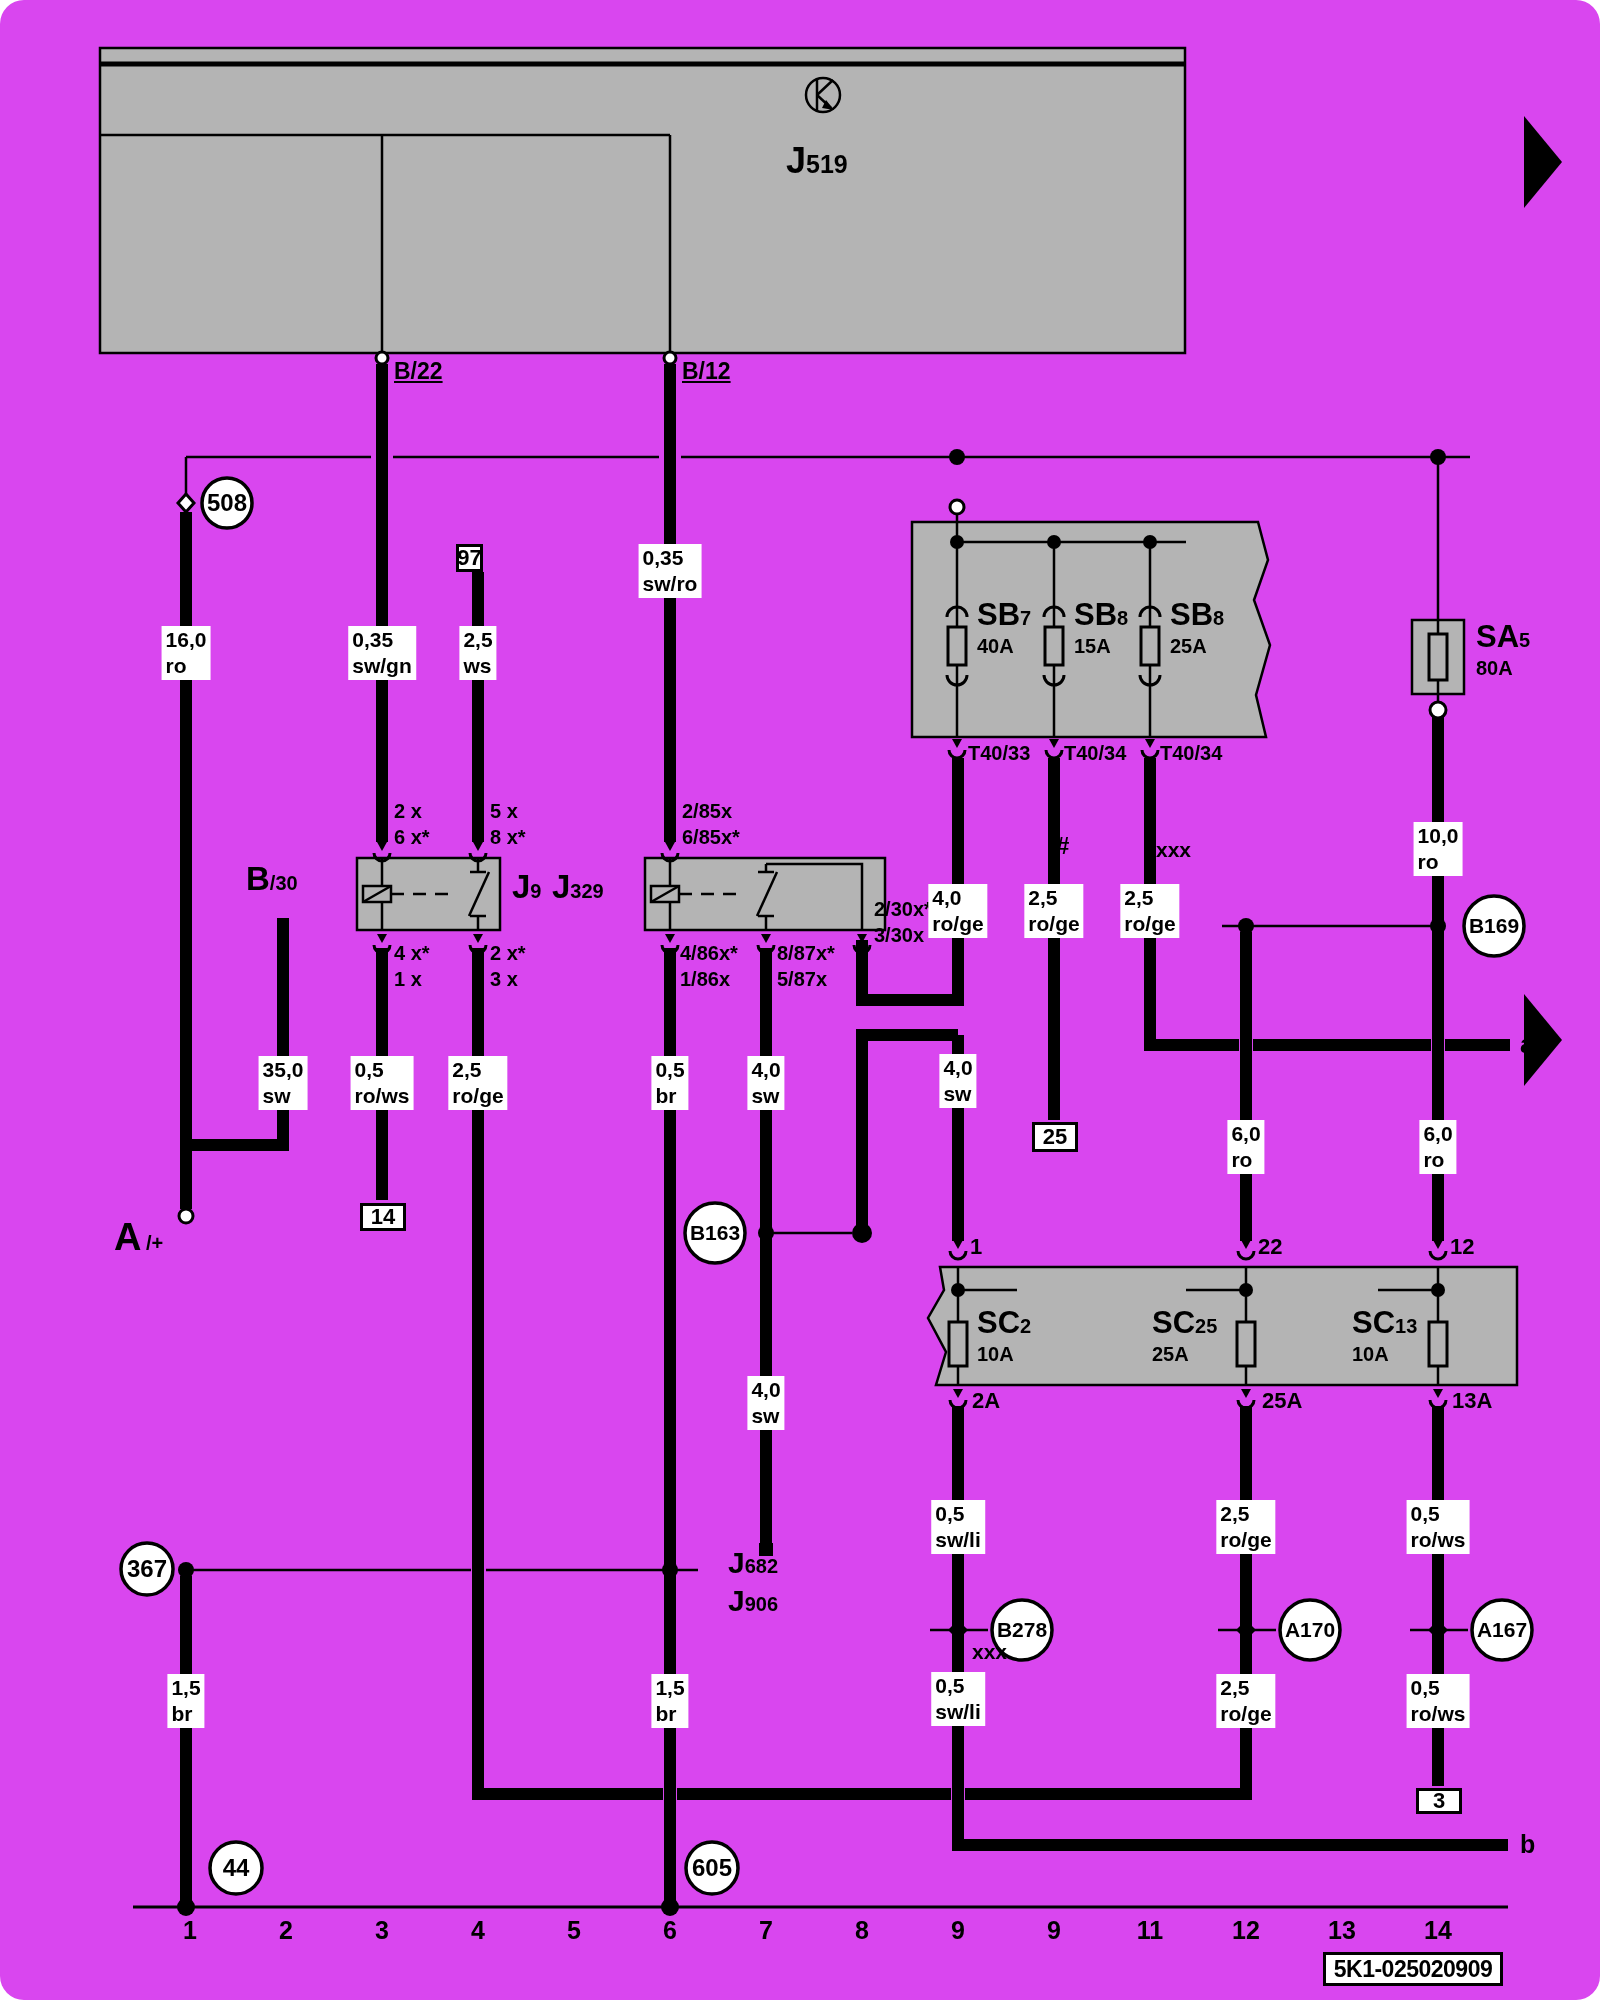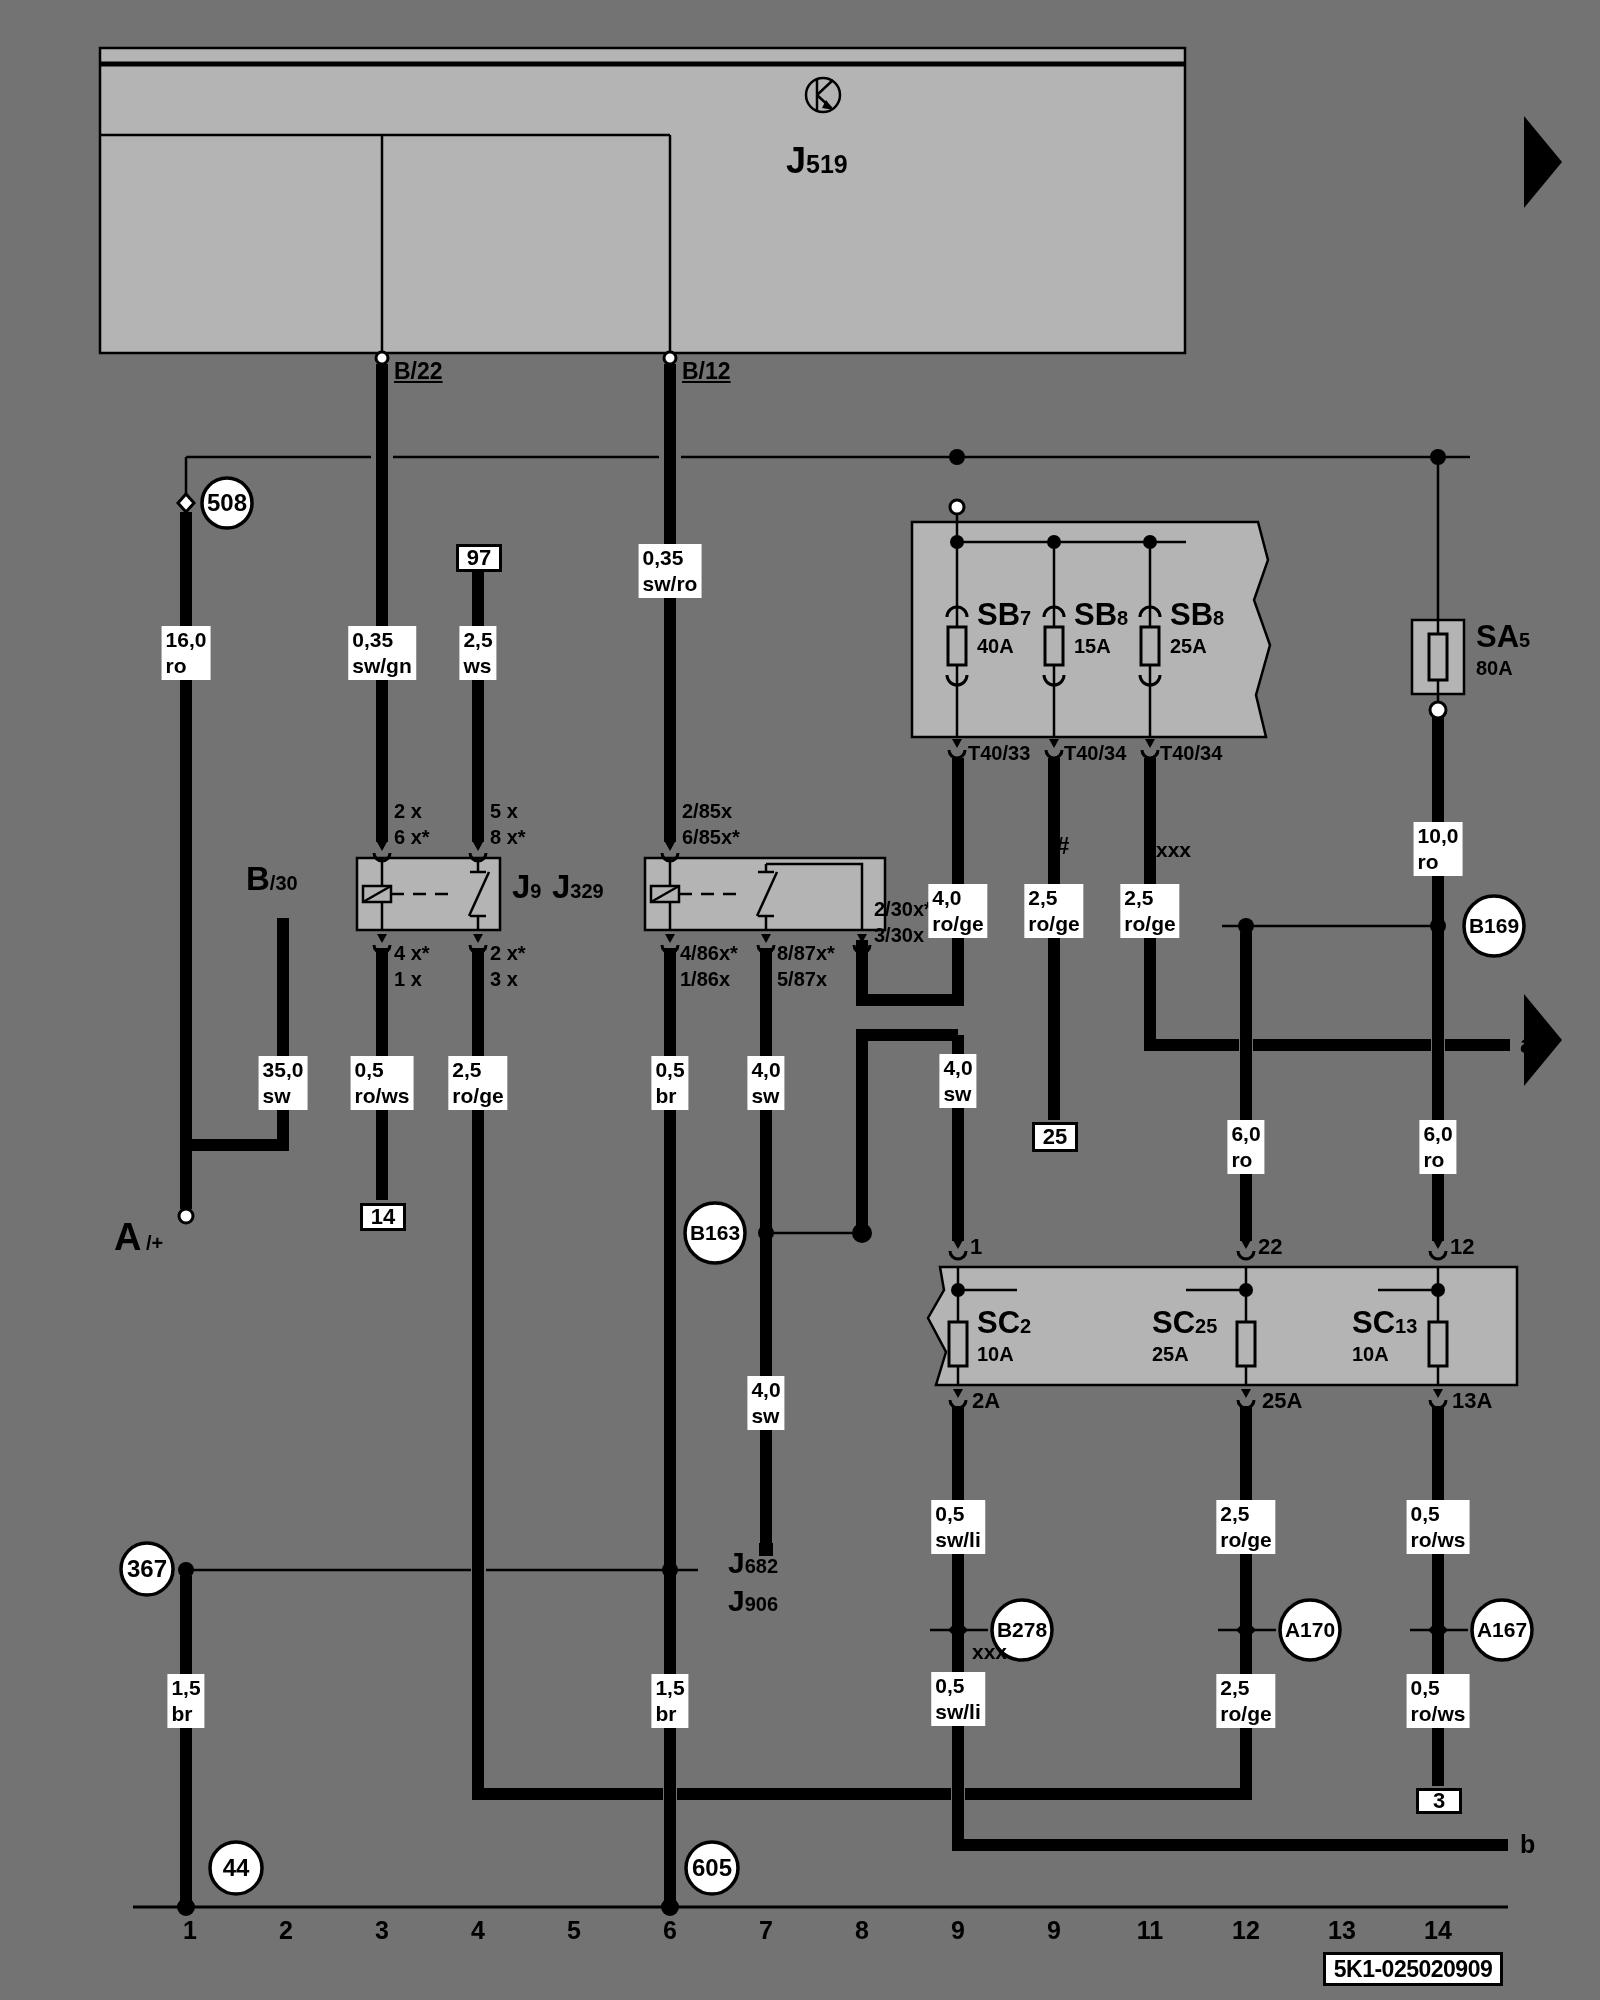--- a/index.html
+++ b/index.html
@@ -1,17 +1,17 @@
 <!DOCTYPE html>
 <html><head>
 <meta charset="utf-8">
 <style>
   html,body{margin:0;padding:0;background:#fff;}
-  .stage{position:relative;width:1600px;height:2000px;background:#737373;overflow:hidden;
-         font-family:"Liberation Sans","DejaVu Sans",sans-serif;font-weight:bold;color:#000;}
+  .stage{position:relative;width:1600px;height:2000px;background:#d946ef;overflow:hidden;
+         font-family:"Liberation Sans","DejaVu Sans",sans-serif;font-weight:bold;color:#000;border-radius:24px;}
   .stage svg{position:absolute;left:0;top:0;}
   .abs{position:absolute;white-space:nowrap;}
   
   .wl{position:absolute;transform:translateX(-50%);background:#fff;
       font-size:21px;line-height:26px;padding:1px 4px;display:flex;flex-direction:column;}
   .pl{position:absolute;font-size:20px;line-height:26px;}           
   .t40{position:absolute;font-size:20px;}                            
   .scpin{position:absolute;font-size:22px;}
   .cl{position:absolute;transform:translate(-50%,-50%);font-size:24px;} 
   .cl.small{font-size:21px;}
@@ -309,21 +309,21 @@
 <div class="cl" style="left:227px;top:503px">508</div>
 <div class="cl" style="left:147px;top:1569px">367</div>
 <div class="cl" style="left:236px;top:1868px">44</div>
 <div class="cl" style="left:712px;top:1868px">605</div>
 <div class="cl small" style="left:715px;top:1233px">B163</div>
 <div class="cl small" style="left:1494px;top:926px">B169</div>
 <div class="cl small" style="left:1022px;top:1630px">B278</div>
 <div class="cl small" style="left:1310px;top:1630px">A170</div>
 <div class="cl small" style="left:1502px;top:1630px">A167</div>
 
-<div class="tb" style="left:456px;top:544px;width:46px;height:28px">97</div>
+<div class="tb" style="left:456px;top:544px;width:27px;height:28px">97</div>
 <div class="tb" style="left:360px;top:1203px;width:46px;height:28px">14</div>
 <div class="tb" style="left:1032px;top:1122px;width:46px;height:30px">25</div>
 <div class="tb" style="left:1416px;top:1788px;width:46px;height:26px">3</div>
 <div class="tb" style="left:1323px;top:1952px;width:180px;height:34px;font-size:23px;letter-spacing:-0.5px">5K1-025020909</div>
 
 <div class="abs" style="left:246px;top:860px"><span class="bigm">B</span><span class="bigs">/30</span></div>
 <div class="abs" style="left:114px;top:1216px"><span style="font-size:38px">A</span> <span class="bigs">/+</span></div>
 
 <div class="abs" style="left:512px;top:868px"><span class="bigm">J</span><span class="bigs">9</span></div>
 <div class="abs" style="left:552px;top:868px"><span class="bigm">J</span><span class="bigs">329</span></div>

